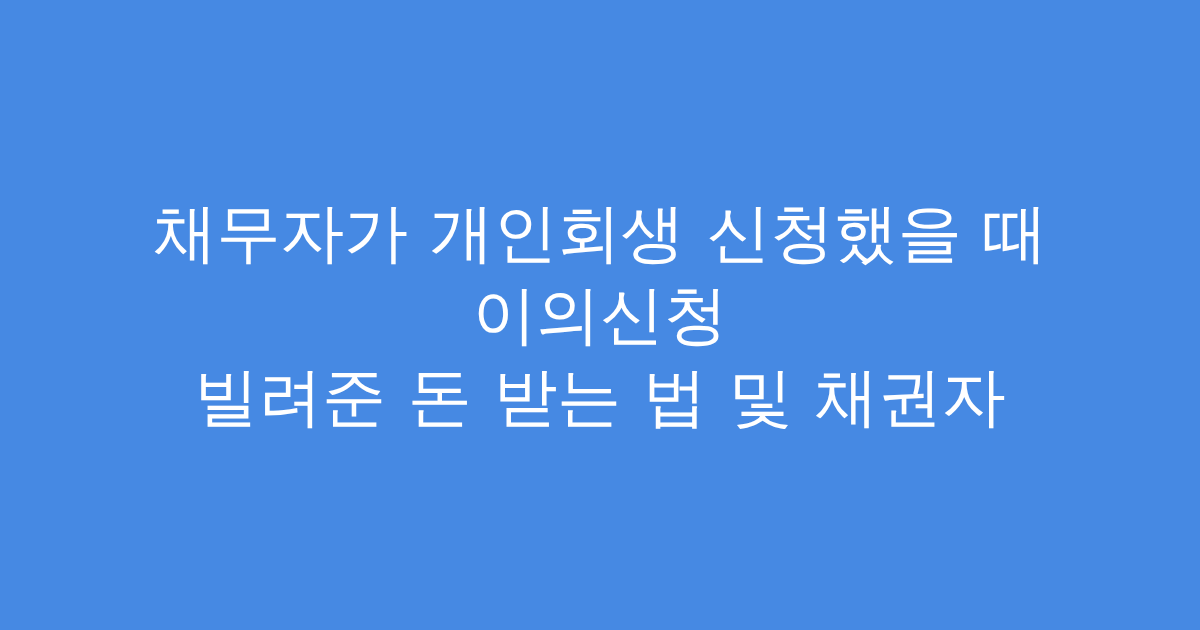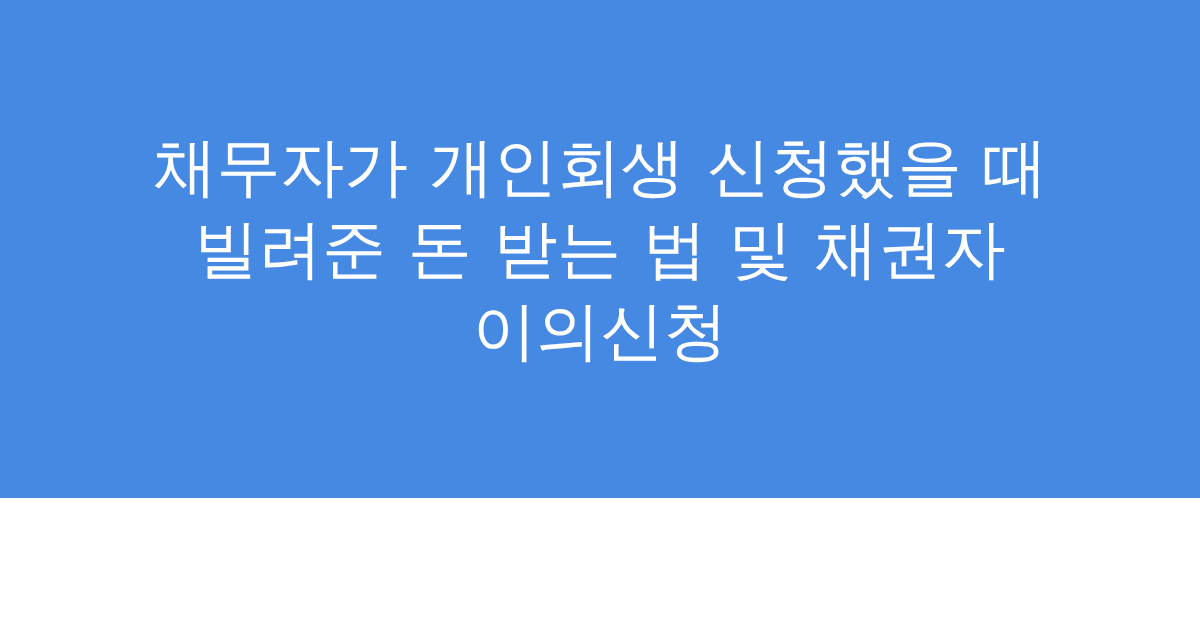--- a/index.html
+++ b/index.html
@@ -12,21 +12,21 @@
     width: 1200px;
     height: 630px;
     overflow: hidden;
     font-family: "DejaVu Sans", "Liberation Sans", sans-serif;
   }
 
   #card {
     position: relative;
     box-sizing: border-box;
     width: 1200px;
-    height: 498px;
+    height: 630px;
     display: flex;
     align-items: center;
     justify-content: center;
     background-color: #4689e3;
   }
 
   #headline {
     width: 1060px;
     margin: 0;
     padding: 0;
@@ -46,17 +46,17 @@
     white-space: nowrap;
   }
 </style>
 </head>
 <body>
 
 <div id="card" style="background-color: rgb(70, 137, 227);">
 
   <h1 id="headline" style="color: rgb(255, 255, 255); text-align: center;">
     <span class="line">채무자가 개인회생 신청했을 때</span>
+    <span class="line">이의신청</span>
     <span class="line">빌려준 돈 받는 법 및 채권자</span>
-    <span class="line">이의신청</span>
   </h1>
 
 </div>
 
 </body></html>

